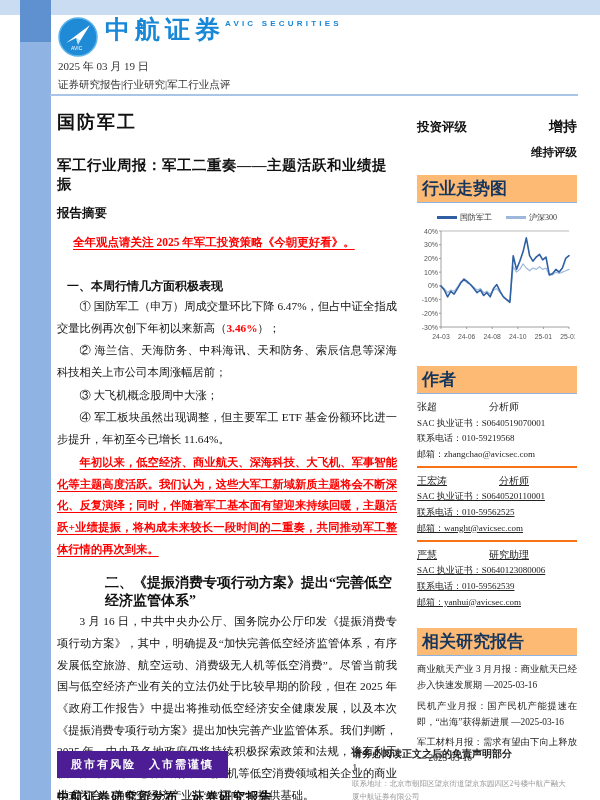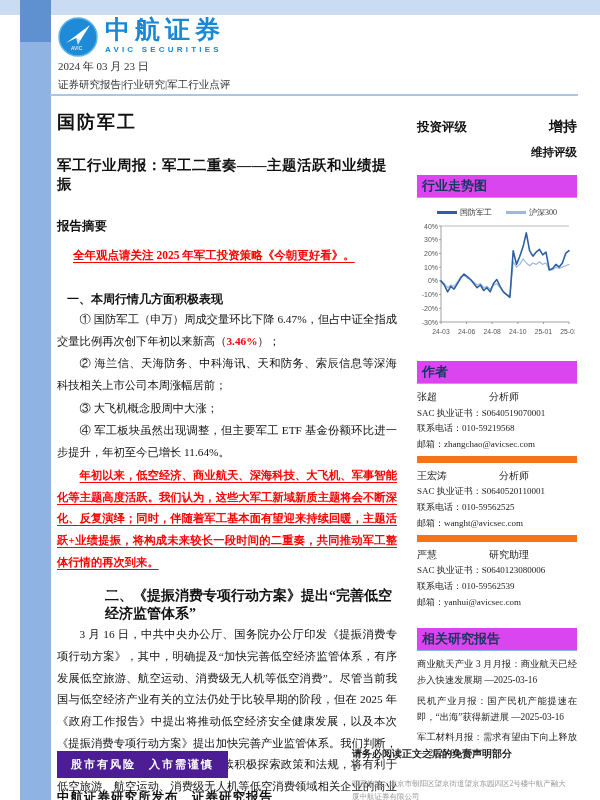--- a/index.html
+++ b/index.html
@@ -10,54 +10,54 @@
   }
   
   .top-band { position:absolute; left:0; top:0; width:600px; height:15px; background:#c9dcf2; }
   .left-stripe { position:absolute; left:20px; top:0; width:31px; height:800px; background:#8fb3e2; }
   .left-stripe-top { position:absolute; left:20px; top:0; width:31px; height:42px; background:#5f90cf; }
   .header-rule { position:absolute; left:50px; top:94px; width:528px; height:2px; background:#a9c5e8; }
 
   
   .logo-wrap { position:absolute; left:58px; top:17px; display:flex; align-items:flex-start; gap:7px; }
   .logo-badge { width:40px; height:40px; }
-  .brand-col { display:flex; flex-direction:column; }
+  .brand-col { display:flex; flex-direction:row; }
   .brand-cn { font-size:25px; font-weight:bold; color:#1787d8; letter-spacing:5px; line-height:1.05;
               font-family:"Liberation Serif","DejaVu Serif",serif; }
   .brand-en { font-size:8px; font-weight:bold; color:#1787d8; letter-spacing:3.2px; margin-top:2px;
               font-family:"Liberation Sans","DejaVu Sans",sans-serif; }
   .date-line { position:absolute; left:58px; top:59px; font-size:11px; color:#333; }
   .meta-line { position:absolute; left:58px; top:78px; font-size:10.5px; color:#333; }
 
   
   .main { position:absolute; left:57px; top:104px; width:340px; }
   .industry-title { font-size:18px; font-weight:bold; letter-spacing:2px; margin-top:6px; }
   .report-title { font-size:14.5px; font-weight:bold; margin-top:22px; letter-spacing:0.5px; }
-  .summary-label { font-size:12.5px; font-weight:bold; margin-top:24px; }
+  .summary-label { font-size:12.5px; font-weight:bold; margin-top:11px; }
   .highlight-red { margin-top:13px; padding-left:16px; font-size:11.5px; font-weight:bold; color:#f00;
                    text-decoration:underline; text-underline-offset:3px; }
   .sec-head { margin-top:28px; padding-left:10px; font-size:12px; font-weight:bold; }
   .para { font-size:11.3px; line-height:1.92; text-align:justify; text-indent:2em; margin-top:1px; }
   .red-ul { color:#f00; font-weight:bold; text-decoration:underline; text-underline-offset:3px; }
   .sec2-head { margin-top:14px; font-size:14px; font-weight:bold;margin-left:48px; }
 
   
   .sidebar { position:absolute; left:417px; top:118px; width:160px; }
   .rating-row { display:flex; justify-content:space-between; align-items:baseline;gap:11px; }
   .rating-label { font-size:12.5px; font-weight:bold; }
   .rating-value { font-size:14px; font-weight:bold; }
   .rating-sub { text-align:right; font-size:11.5px; font-weight:bold; margin-top:9px; }
-  .side-bar-head { margin-top:15px; background:#d946ef; border-bottom:1px solid #8db3e2;
-                   font-size:13px; font-weight:bold; color:#17365d; padding:2px 5px; }
+  .side-bar-head { margin-top:15px; background:#fdba74; border-bottom:1px solid #8db3e2;
+                   font-size:17px; font-weight:bold; color:#17365d; padding:2px 5px; }
   .legend-row { margin-top:9px; display:flex; justify-content:center; gap:14px; font-size:8px; color:#333; }
   .legend-item { display:flex; align-items:center; gap:3px; }
   .legend-line { width:20px; height:3px; }
   .chart-box { margin-top:2px; }
   .author-entry { padding:4px 0 3px; font-size:9px; line-height:1.75; color:#222; }
-  .author-entry + .author-entry { border-top:7px solid #f97316; }
+  .author-entry + .author-entry { border-top:2px solid #f97316;text-decoration:underline; }
   .author-head-row { display:flex; }
   .author-name { font-size:10px; }
   .author-role { font-size:10px; margin-left:52px; }
   .reports-list { margin-top:6px; font-size:9.3px; line-height:1.7; color:#222; }
   .report-item { margin-bottom:5px; text-align:justify; }
 
   
   .risk-box { position:absolute; left:57px; top:751px; background:#4c1d95; color:#fff;
               font-size:11px; font-weight:bold; letter-spacing:2px; padding:6px 14px; }
   .issuer-line { position:absolute; left:57px; top:789px; font-size:12.5px; font-weight:bold; letter-spacing:1px; }
@@ -81,21 +81,21 @@
     <circle cx="20" cy="20" r="19" fill="none" stroke="#5db4e8" stroke-width="1.5"></circle>
     <path d="M8 26 L32 8 L22 24 L18 21 Z" fill="#ffffff"></path>
     <path d="M18 21 L20 28 L22 24 Z" fill="#cfe8f8"></path>
     <text x="13" y="33" font-size="5" fill="#ffffff" font-family="Liberation Sans, sans-serif">AVIC</text>
   </svg>
   <div class="brand-col">
     <div class="brand-cn">中航证券</div>
     <div class="brand-en">AVIC  SECURITIES</div>
   </div>
 </div>
-<div class="date-line">2024 年 03 月 23 日</div>
+<div class="date-line">2025 年 03 月 19 日</div>
 <div class="meta-line">证券研究报告|行业研究|军工行业点评</div>
 
 <div class="main">
   <div class="industry-title">国防军工</div>
   <div class="report-title">军工行业周报：军工二重奏——主题活跃和业绩提振</div>
   <div class="summary-label">报告摘要</div>
   <div class="highlight-red">全年观点请关注 2025 年军工投资策略《今朝更好看》。</div>
   <div class="sec-head">一、本周行情几方面积极表现</div>
   <div class="para"><span>① 国防军工（申万）周成交量环比下降 6.47%，但占中证全指成交量比例再次创下年初以来新高（</span><span class="red-ul" style="text-decoration:none">3.46%</span><span>）；</span></div>
   <div class="para">② 海兰信、天海防务、中科海讯、天和防务、索辰信息等深海科技相关上市公司本周涨幅居前；</div>

